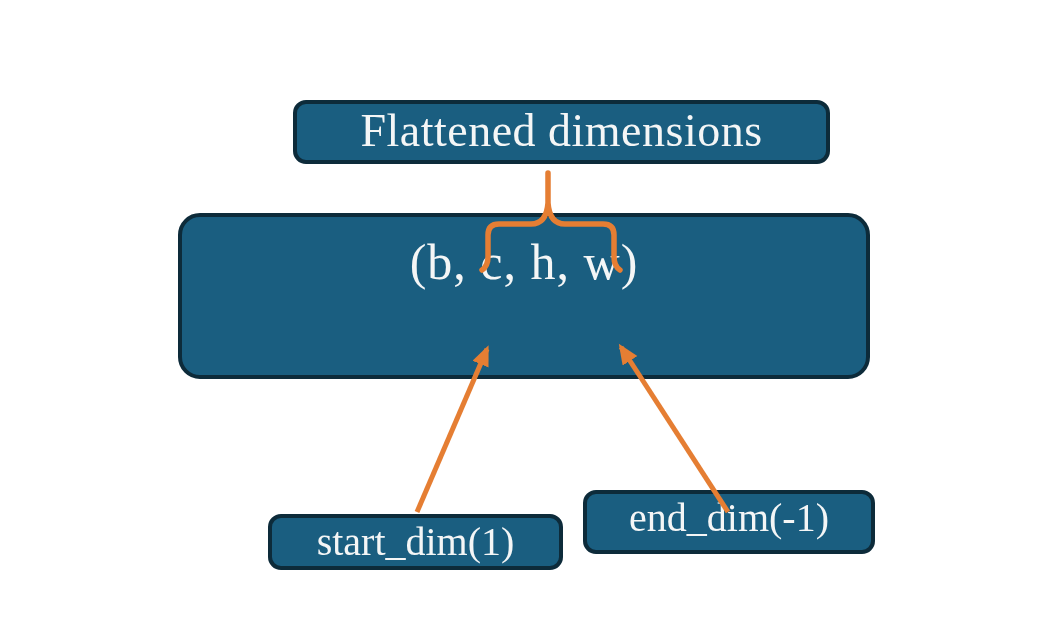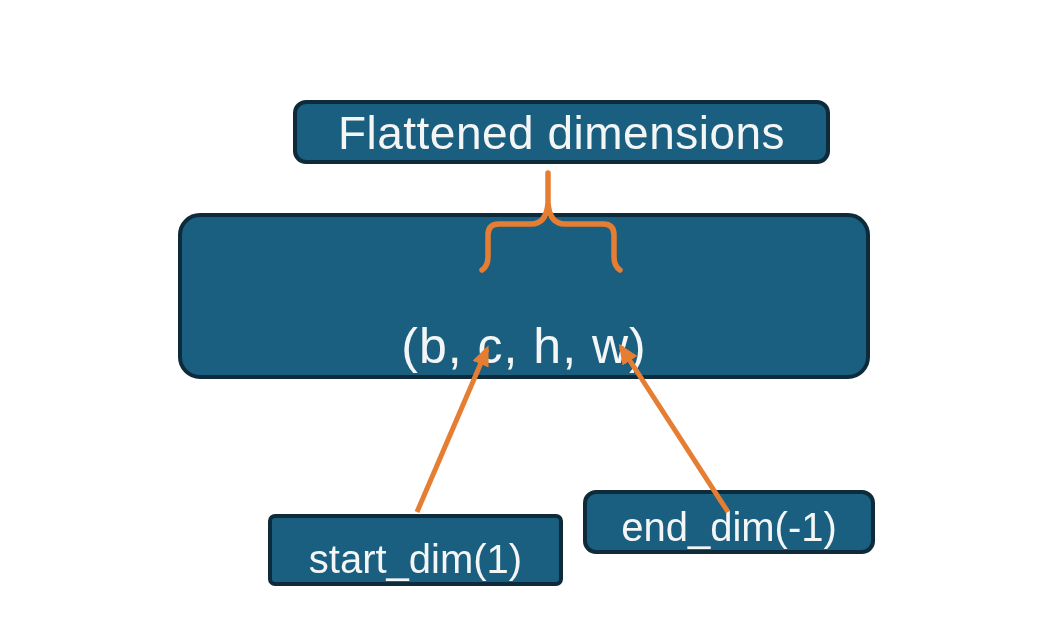--- a/index.html
+++ b/index.html
@@ -18,44 +18,45 @@
     height: 632px;
     background: var(--bg);
     overflow: hidden;
   }
   .node {
     position: absolute;
     background: var(--box-fill);
     border: 4px solid var(--box-border);
     color: var(--text);
     display: flex;
-    align-items: flex-end;
+    align-items: flex-start;
     justify-content: center;
     text-align: center;
     white-space: nowrap;
+    font-family: Liberation Serif, serif;
   }
   .node-flattened {
     left: 293px; top: 100px;
     width: 537px; height: 64px;
     border-radius: 13px;
     font-size: 46px;
     letter-spacing: 0.5px;
   }
   .node-tensor {
     left: 178px; top: 213px;
     width: 692px; height: 166px;
     border-radius: 22px;
     font-size: 50px;
     letter-spacing: 1px;
-    padding-top: 10px;
+    padding-top: 16px;
   }
   .node-startdim {
     left: 268px; top: 514px;
-    width: 295px; height: 72px;
-    border-radius: 7px;
+    width: 295px; height: 56px;
+    border-radius: 13px;
     font-size: 40px;
   }
   .node-enddim {
     left: 583px; top: 490px;
     width: 292px; height: 64px;
     border-radius: 13px;
     font-size: 40px;
   }
   .connector-layer {
     position: absolute;

